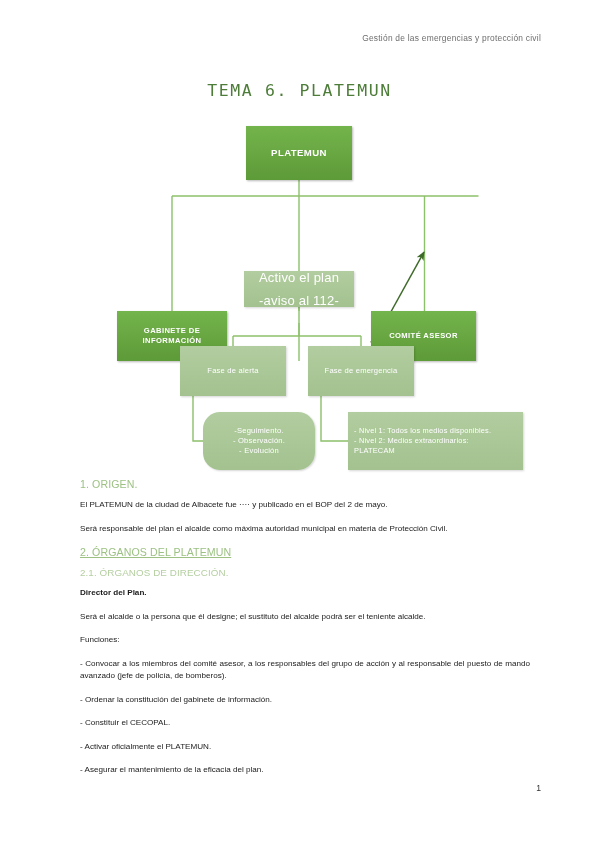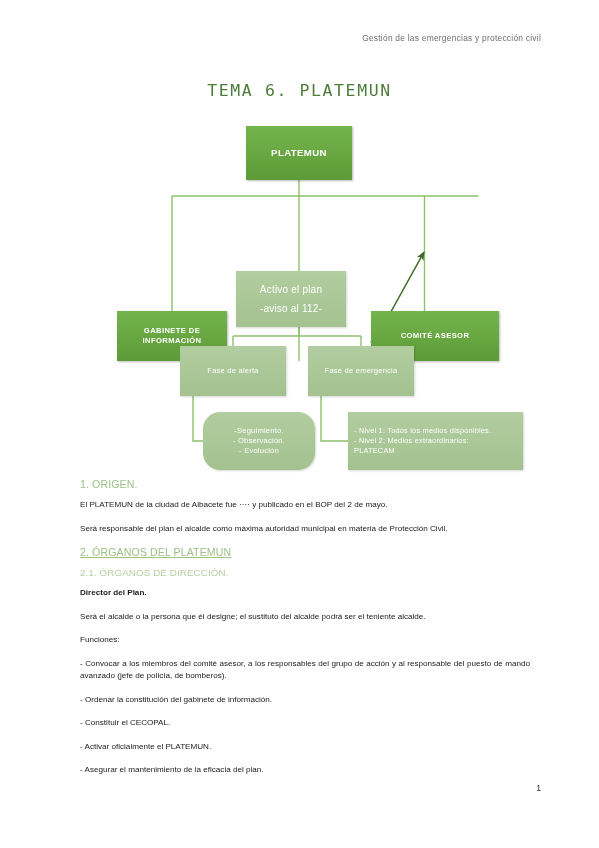--- a/index.html
+++ b/index.html
@@ -75,23 +75,23 @@
   }
   .node-light {
     background: linear-gradient(180deg, #b2cda0 0%, #a3c28f 100%);
     box-shadow: 1px 1px 2px rgba(0,0,0,0.16);
     letter-spacing: 0.2px;
   }
 
   #node-platemun { left: 246px; top: 16px;  width: 106px; height: 54px; font-size: 9.6px; }
   #node-gabinete { left: 117px; top: 201px; width: 110px; height: 50px; font-size: 7.6px; }
   #node-director { left: 244px; top: 201px; width: 110px; height: 50px; font-size: 7.6px; }
-  #node-comite   { left: 371px; top: 201px; width: 128px; height: 50px; font-size: 7.6px; }
-
-  #node-activo   { left: 236px; top: 161px; width: 110px; height: 56px; font-size: 10px; }
+  #node-comite   { left: 371px; top: 201px; width: 105px; height: 50px; font-size: 7.6px; }
+
+  #node-activo   { left: 244px; top: 161px; width: 110px; height: 36px; font-size: 13px; }
   #node-alerta   { left: 180px; top: 236px; width: 106px; height: 50px; font-size: 7.6px; }
   #node-emerg    { left: 308px; top: 236px; width: 106px; height: 50px; font-size: 7.6px; }
   #node-segui    { left: 203px; top: 302px; width: 112px; height: 58px; font-size: 7.6px; border-radius: 17px; }
   #node-niveles  { left: 348px; top: 302px; width: 175px; height: 58px; font-size: 7.4px; }
 
   .node .stack { display: block; }
   .node .stack span { display: block; }
 
   #node-niveles { justify-content: flex-start; text-align: left; padding: 16px 6px; }
 

